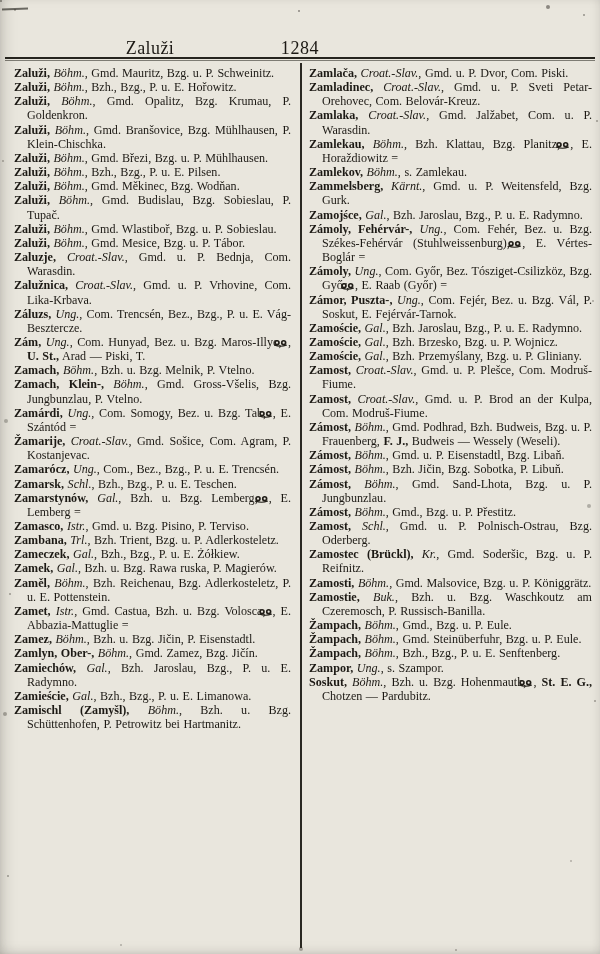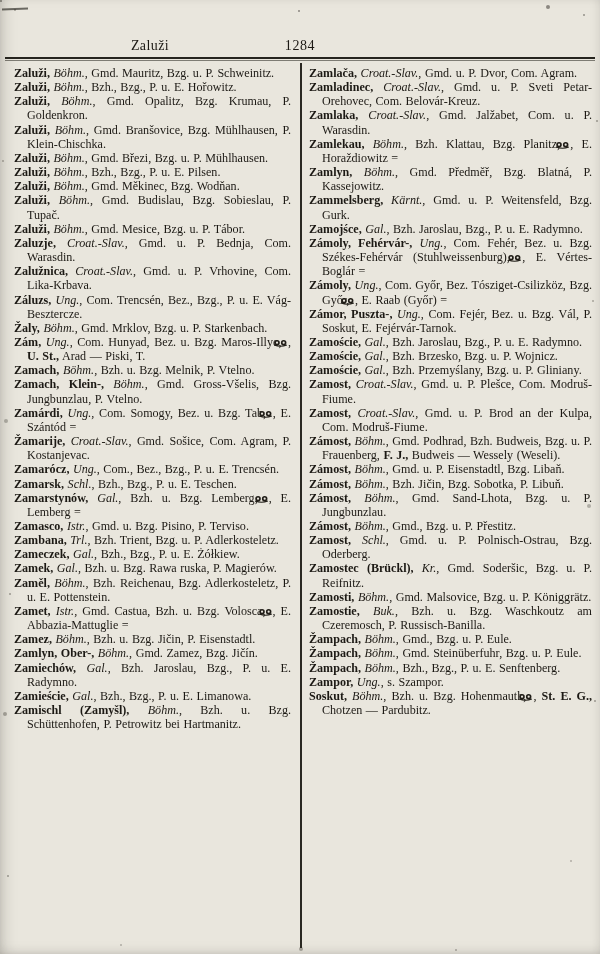--- a/index.html
+++ b/index.html
@@ -12,21 +12,21 @@
   .paper-shade{position:absolute;inset:0;pointer-events:none;
     box-shadow:inset 10px 0 18px -12px rgba(30,28,22,.35), inset -6px 0 14px -10px rgba(30,28,22,.22), inset 0 -8px 16px -12px rgba(30,28,22,.25);}
   .specks{position:absolute;top:0;left:0;width:2px;height:2px;border-radius:50%;background:rgba(45,42,35,.55);
     box-shadow:14px 9px 0 0 rgba(45,42,35,.4),547px 6px 0 1px rgba(45,42,35,.5),583px 14px 0 0 rgba(45,42,35,.45),
     298px 10px 0 0 rgba(45,42,35,.5),36px 268px 0 0 rgba(45,42,35,.35),5px 420px 0 1px rgba(45,42,35,.3),
     9px 593px 0 0 rgba(45,42,35,.4),4px 713px 0 1px rgba(45,42,35,.35),592px 300px 0 0 rgba(45,42,35,.35),
     588px 505px 0 1px rgba(45,42,35,.3),594px 700px 0 0 rgba(45,42,35,.4),300px 948px 0 1px rgba(45,42,35,.35),
     120px 944px 0 0 rgba(45,42,35,.3),455px 949px 0 0 rgba(45,42,35,.35),7px 875px 0 0 rgba(45,42,35,.4),
     2px 160px 0 0 rgba(45,42,35,.35),596px 120px 0 0 rgba(45,42,35,.4),570px 860px 0 0 rgba(45,42,35,.3);}
   .corner-dash{position:absolute;top:8px;left:2px;width:26px;height:2px;background:rgba(40,38,32,.65);transform:rotate(-2deg);}
-  .header{position:absolute;top:38px;left:0;width:600px;height:18px;font-size:14px;}
+  .header{position:absolute;top:38px;left:0;width:600px;height:18px;font-size:18px;}
   .header .side{position:absolute;top:0;width:300px;text-align:center;letter-spacing:.4px;}
   .header .side.right{left:300px;}
   .header .pagenum{position:absolute;top:0;left:50%;transform:translateX(-50%);letter-spacing:.6px;}
   .rule{position:absolute;left:5px;right:5px;}
   .rule .thick{height:2px;background:#26241e;}
   .rule .thin{height:1px;background:rgba(38,36,30,.55);margin-top:1px;}
   .rule.top{top:57px;}
   .divider{position:absolute;top:63px;bottom:6px;left:300px;width:2px;background:#2a2822;
     box-shadow:-3px 0 0 -1px rgba(42,40,34,.35);}
   .columns{position:absolute;top:66px;left:14px;right:8px;bottom:4px;display:flex;}
@@ -62,25 +62,25 @@
 <div class="columns">
   <div class="col left">
       <p class="entry"><b>Zaluži,</b><i> Böhm.</i><span>, Gmd. Mauritz, Bzg. u. P. Schweinitz.</span></p>
       <p class="entry"><b>Zaluži,</b><i> Böhm.</i><span>, Bzh., Bzg., P. u. E. Hořowitz.</span></p>
       <p class="entry"><b>Zaluži,</b><i> Böhm.</i><span>, Gmd. Opalitz, Bzg. Krumau, P. Goldenkron.</span></p>
       <p class="entry"><b>Zaluži,</b><i> Böhm.</i><span>, Gmd. Branšovice, Bzg. Mühlhausen, P. Klein-Chischka.</span></p>
       <p class="entry"><b>Zaluži,</b><i> Böhm.</i><span>, Gmd. Březi, Bzg. u. P. Mühlhausen.</span></p>
       <p class="entry"><b>Zaluži,</b><i> Böhm.</i><span>, Bzh., Bzg., P. u. E. Pilsen.</span></p>
       <p class="entry"><b>Zaluži,</b><i> Böhm.</i><span>, Gmd. Měkinec, Bzg. Wodňan.</span></p>
       <p class="entry"><b>Zaluži,</b><i> Böhm.</i><span>, Gmd. Budislau, Bzg. Sobieslau, P. Tupač.</span></p>
+      <p class="entry"><b>Zaluži,</b><i> Böhm.</i><span>, Gmd. Wlastiboř, Bzg. u. P. Sobieslau.</span></p>
       <p class="entry"><b>Zaluži,</b><i> Böhm.</i><span>, Gmd. Mesice, Bzg. u. P. Tábor.</span></p>
       <p class="entry"><b>Zaluzje,</b><i> Croat.-Slav.</i><span>, Gmd. u. P. Bednja, Com. Warasdin.</span></p>
       <p class="entry"><b>Zalužnica,</b><i> Croat.-Slav.</i><span>, Gmd. u. P. Vrhovine, Com. Lika-Krbava.</span></p>
       <p class="entry"><b>Záluzs,</b><i> Ung.</i><span>, Com. Trencsén, Bez., Bzg., P. u. E. Vág-Besztercze.</span></p>
-      <p class="entry"><b>Žaly,</b><i> Böhm.</i><span>, Gmd. Mrklov, Bzg. u. P. Starkenbach.</span></p>
       <p class="entry"><b>Zám,</b><i> Ung.</i><span>, Com. Hunyad, Bez. u. Bzg. Maros-Illye, </span><span class="ph"><svg width="15" height="8" viewBox="0 0 26 12" aria-hidden="true">
             <circle cx="7" cy="5.5" r="4.8" fill="#201d17"></circle>
             <circle cx="7" cy="5.5" r="1.9" fill="#e9e6dd"></circle>
             <circle cx="18.5" cy="5.5" r="4.8" fill="#201d17"></circle>
             <circle cx="18.5" cy="5.5" r="1.9" fill="#e9e6dd"></circle>
             <path d="M2 9.5 Q13 13.5 24 9.5" stroke="#201d17" stroke-width="1.8" fill="none"></path>
           </svg></span><span>, </span><b>U. St.,</b><span> Arad — Piski, T.</span></p>
       <p class="entry"><b>Zamach,</b><i> Böhm.</i><span>, Bzh. u. Bzg. Melnik, P. Vtelno.</span></p>
       <p class="entry"><b>Zamach, Klein-,</b><i> Böhm.</i><span>, Gmd. Gross-Všelis, Bzg. Jungbunzlau, P. Vtelno.</span></p>
       <p class="entry"><b>Zamárdi,</b><i> Ung.</i><span>, Com. Somogy, Bez. u. Bzg. Tab, </span><span class="ph"><svg width="15" height="8" viewBox="0 0 26 12" aria-hidden="true">
@@ -112,31 +112,31 @@
             <circle cx="18.5" cy="5.5" r="1.9" fill="#e9e6dd"></circle>
             <path d="M2 9.5 Q13 13.5 24 9.5" stroke="#201d17" stroke-width="1.8" fill="none"></path>
           </svg></span><span>, E. Abbazia-Mattuglie =</span></p>
       <p class="entry"><b>Zamez,</b><i> Böhm.</i><span>, Bzh. u. Bzg. Jičin, P. Eisenstadtl.</span></p>
       <p class="entry"><b>Zamlyn, Ober-,</b><i> Böhm.</i><span>, Gmd. Zamez, Bzg. Jičín.</span></p>
       <p class="entry"><b>Zamiechów,</b><i> Gal.</i><span>, Bzh. Jaroslau, Bzg., P. u. E. Radymno.</span></p>
       <p class="entry"><b>Zamieście,</b><i> Gal.</i><span>, Bzh., Bzg., P. u. E. Limanowa.</span></p>
       <p class="entry"><b>Zamischl (Zamyšl),</b><i> Böhm.</i><span>, Bzh. u. Bzg. Schüttenhofen, P. Petrowitz bei Hartmanitz.</span></p>
     </div>
   <div class="col right">
-      <p class="entry"><b>Zamlača,</b><i> Croat.-Slav.</i><span>, Gmd. u. P. Dvor, Com. Agram.</span></p>
+      <p class="entry"><b>Zamlača,</b><i> Croat.-Slav.</i><span>, Gmd. u. P. Dvor, Com. Piski.</span></p>
       <p class="entry"><b>Zamladinec,</b><i> Croat.-Slav.</i><span>, Gmd. u. P. Sveti Petar-Orehovec, Com. Belovár-Kreuz.</span></p>
       <p class="entry"><b>Zamlaka,</b><i> Croat.-Slav.</i><span>, Gmd. Jalžabet, Com. u. P. Warasdin.</span></p>
       <p class="entry"><b>Zamlekau,</b><i> Böhm.</i><span>, Bzh. Klattau, Bzg. Planitz, </span><span class="ph"><svg width="15" height="8" viewBox="0 0 26 12" aria-hidden="true">
             <circle cx="7" cy="5.5" r="4.8" fill="#201d17"></circle>
             <circle cx="7" cy="5.5" r="1.9" fill="#e9e6dd"></circle>
             <circle cx="18.5" cy="5.5" r="4.8" fill="#201d17"></circle>
             <circle cx="18.5" cy="5.5" r="1.9" fill="#e9e6dd"></circle>
             <path d="M2 9.5 Q13 13.5 24 9.5" stroke="#201d17" stroke-width="1.8" fill="none"></path>
           </svg></span><span>, E. Horaždiowitz =</span></p>
-      <p class="entry"><b>Zamlyn,</b><i> Böhm.</i><span>, Gmd. Předměř, Bzg. Blatná, P. Kassejowitz.</span></p>
+      <p class="entry"><b>Zamlekov,</b><i> Böhm.</i><span>, s. Zamlekau.</span></p>
       <p class="entry"><b>Zammelsberg,</b><i> Kärnt.</i><span>, Gmd. u. P. Weitensfeld, Bzg. Gurk.</span></p>
       <p class="entry"><b>Zamojśce,</b><i> Gal.</i><span>, Bzh. Jaroslau, Bzg., P. u. E. Radymno.</span></p>
       <p class="entry"><b>Zámoly, Fehérvár-,</b><i> Ung.</i><span>, Com. Fehér, Bez. u. Bzg. Székes-Fehérvár (Stuhlweissenburg), </span><span class="ph"><svg width="15" height="8" viewBox="0 0 26 12" aria-hidden="true">
             <circle cx="7" cy="5.5" r="4.8" fill="#201d17"></circle>
             <circle cx="7" cy="5.5" r="1.9" fill="#e9e6dd"></circle>
             <circle cx="18.5" cy="5.5" r="4.8" fill="#201d17"></circle>
             <circle cx="18.5" cy="5.5" r="1.9" fill="#e9e6dd"></circle>
             <path d="M2 9.5 Q13 13.5 24 9.5" stroke="#201d17" stroke-width="1.8" fill="none"></path>
           </svg></span><span>, E. Vértes-Boglár =</span></p>
       <p class="entry"><b>Zámoly,</b><i> Ung.</i><span>, Com. Győr, Bez. Tósziget-Csilizköz, Bzg. Győr, </span><span class="ph"><svg width="15" height="8" viewBox="0 0 26 12" aria-hidden="true">

